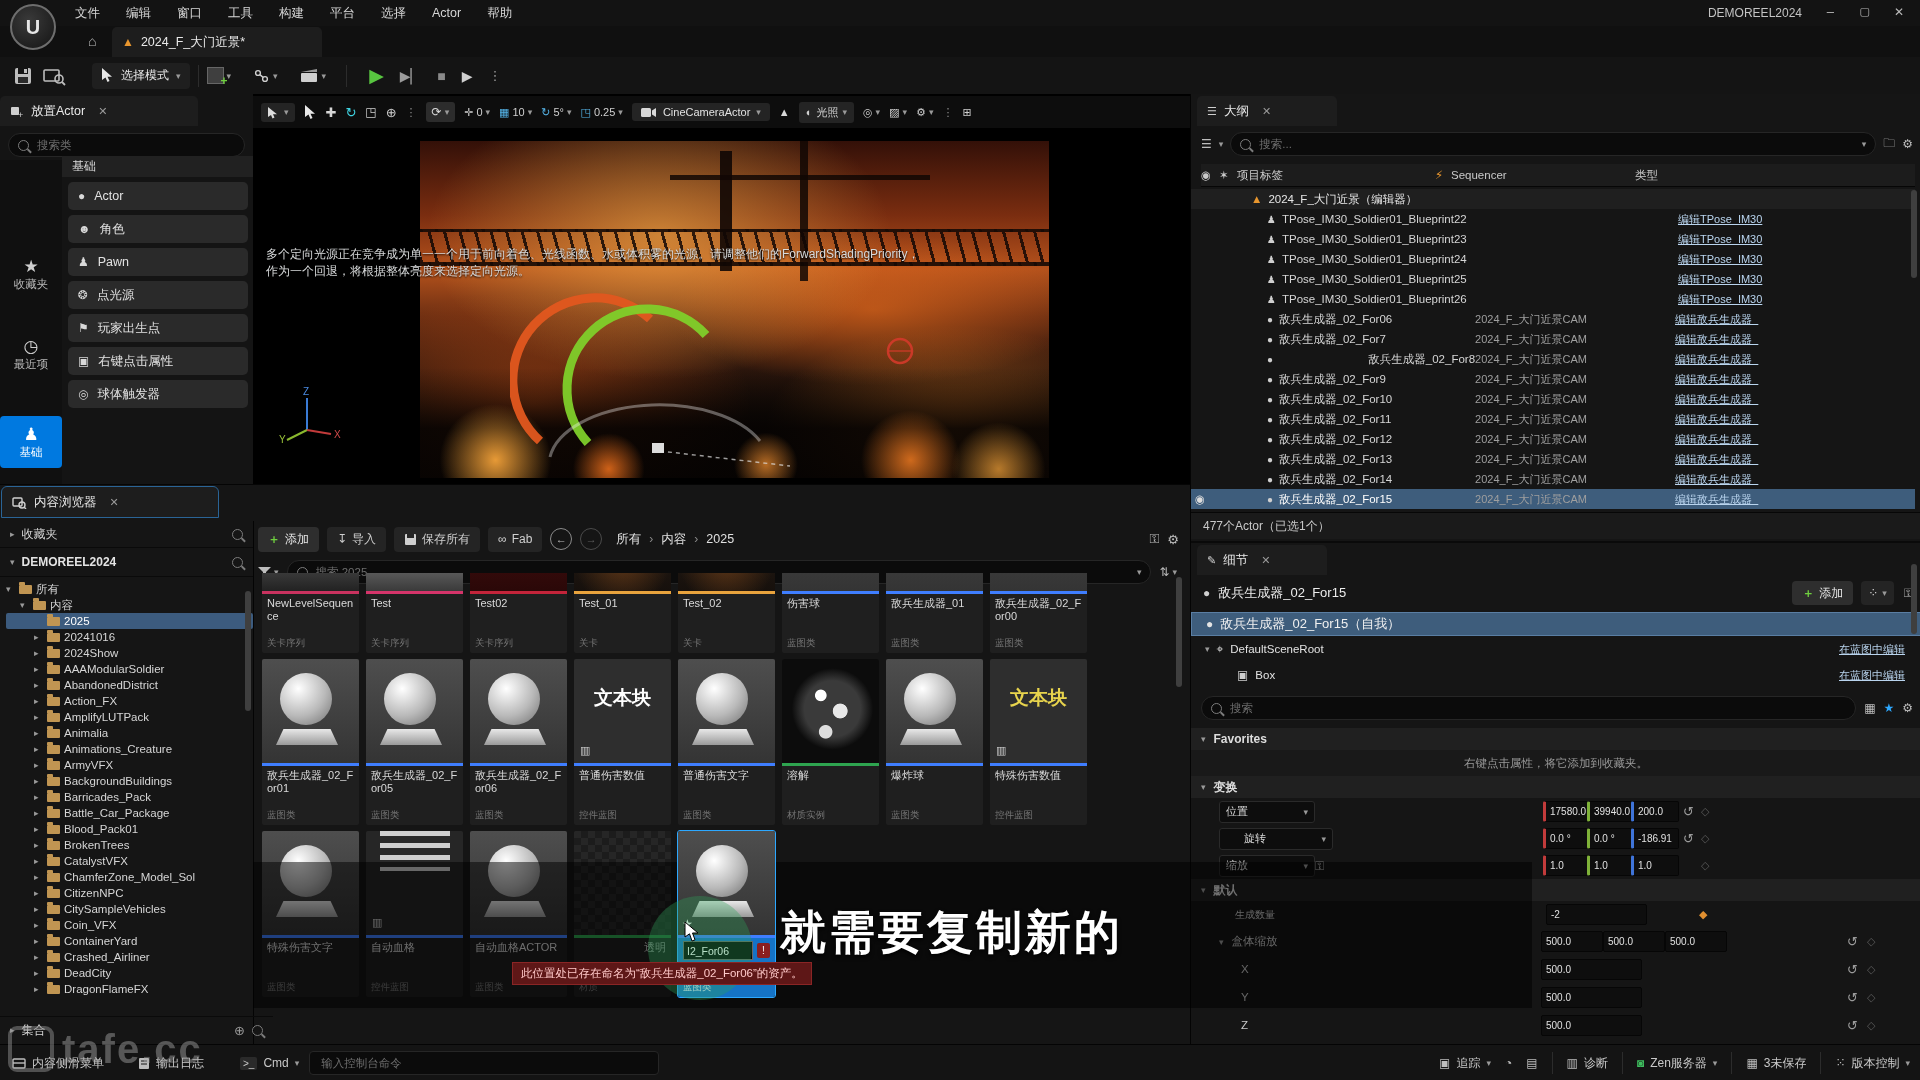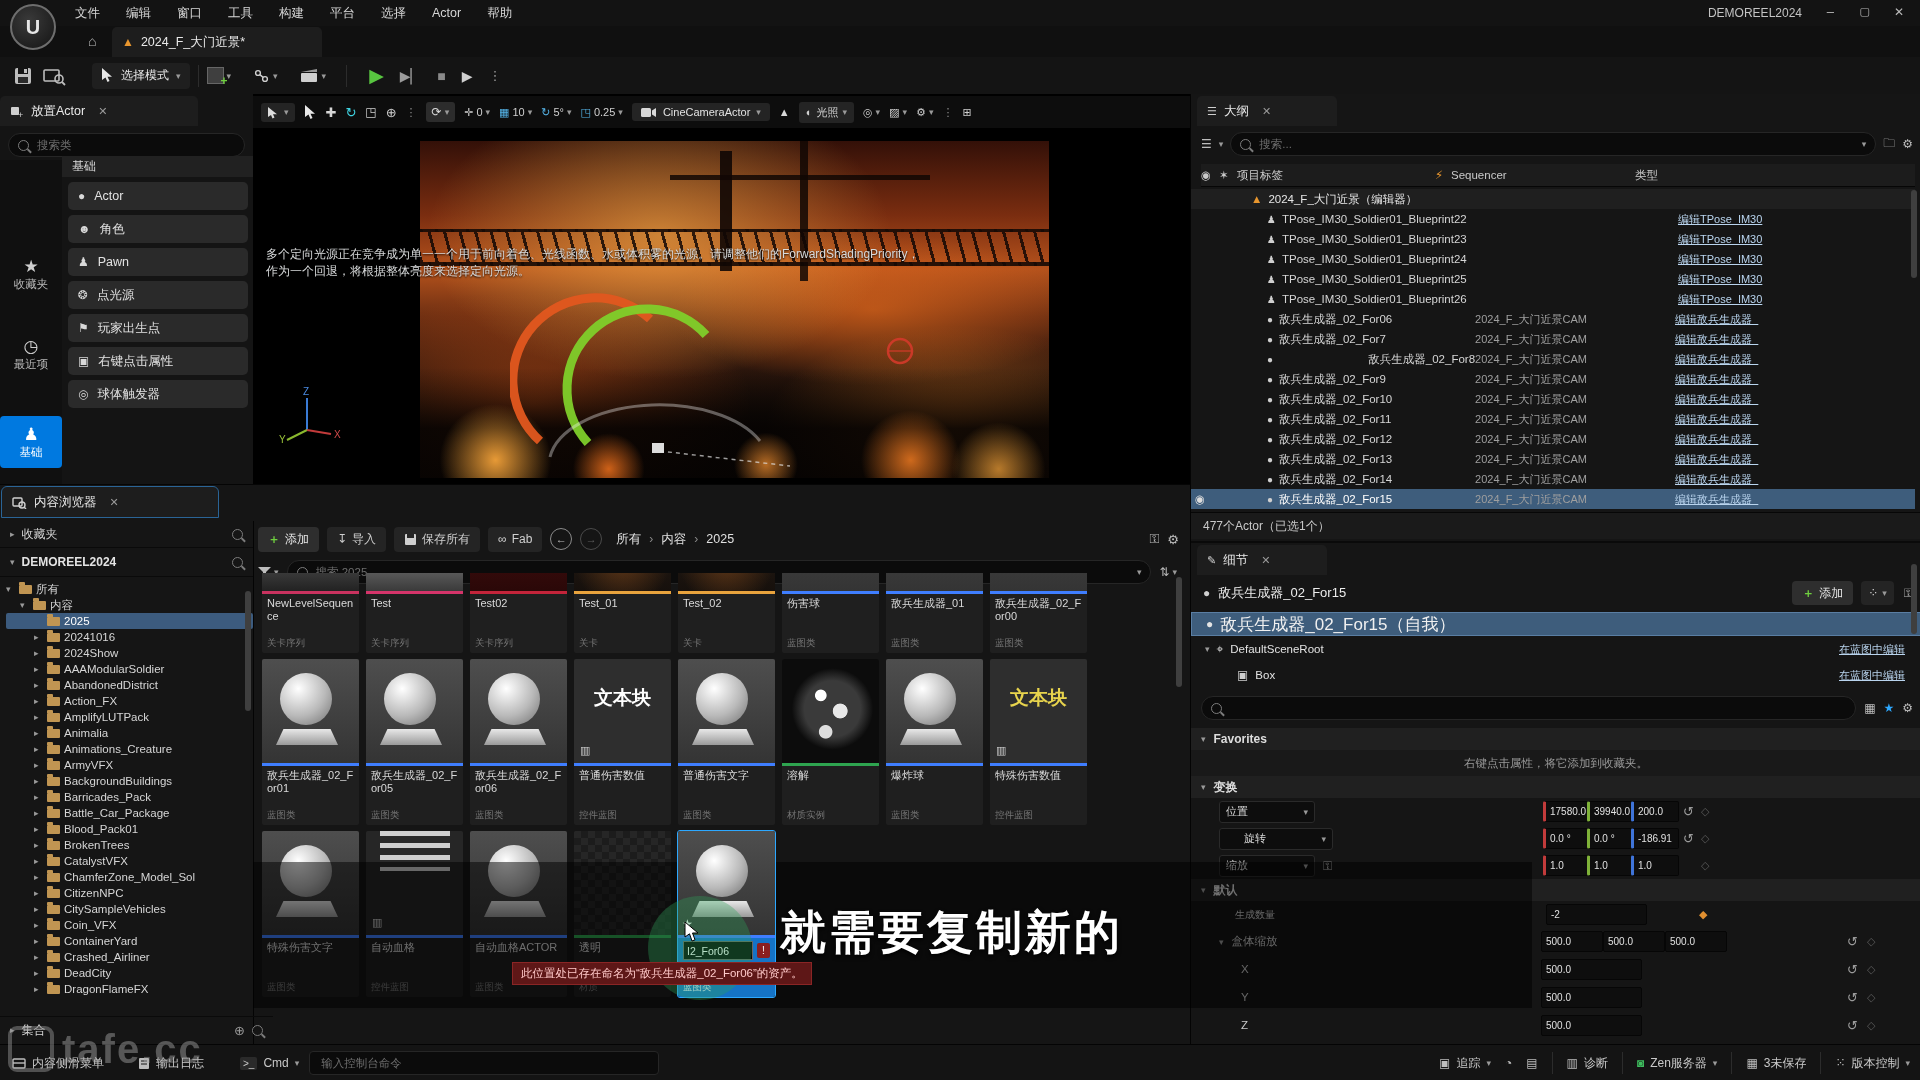--- a/index.html
+++ b/index.html
@@ -693,21 +693,21 @@
             <div class="thumb" style="background: linear-gradient(rgb(78, 78, 78), rgb(52, 52, 52));">
               <div class="sphere"></div>
               <div class="pedestal"></div>
             </div>
             <div class="strip" style="background: rgb(63, 126, 255);"></div>
             <div class="tlabel" style="">
               <div class="tname">自动血格ACTOR</div>
               <div class="ttype">蓝图类</div>
             </div>
           </div>
-          <div class="tile" style="margin: 0px 7px 10px 0px;">
+          <div class="tile" style="margin: 0px 7px 10px 0px; text-align: right;">
             <div class="thumb" style="background: repeating-conic-gradient(rgb(28, 28, 28) 0deg, rgb(28, 28, 28) 90deg, rgb(38, 38, 38) 0deg, rgb(38, 38, 38) 180deg) 0px 0px / 14px 14px;"></div>
             <div class="strip" style="background: rgb(46, 164, 79);"></div>
             <div class="tlabel" style="">
               <div class="tname">透明</div>
               <div class="ttype">材质</div>
             </div>
           </div>
           <div class="tile" style="margin: 0px 7px 6px 0px; outline: rgb(45, 168, 255) solid 1px; z-index: 25; position: relative;">
             <div class="thumb" style="background: linear-gradient(rgb(78, 78, 78), rgb(52, 52, 52));">
               <div class="sphere"></div>
@@ -902,37 +902,38 @@
         </div>
         <div class="row" style="background:#242424;border-radius:4px;height:24px;padding:0 7px;gap:4px;margin-left:8px;">
             <span style="color:#cfcfcf;">⁘</span>
             <span class="caret">▾</span>
           </div>
         <span style="color:#bdbdbd;margin-left:10px;">⚿</span>
       </div>
       <div style="margin-top:6px;">
         <div class="row" style="height:22px;background:#3e5d7c;border:1px solid #5a7ea3;padding-left:14px;gap:7px;">
           <span style="color:#e4e4e4;">●</span>
-          <span style="color:#f0f0f0;font-size:17px;">敌兵生成器_02_For15（自我）</span>
+          <span style="color:#f0f0f0;font-size:13px;">敌兵生成器_02_For15（自我）</span>
         </div>
         <div class="row" style="height:26px;padding-left:14px;gap:7px;">
           <span class="caret">▾</span>
             <span style="color:#cfcfcf;">⌖</span>
           <span style="color:#e2e2e2;font-size:11.5px;">DefaultSceneRoot</span>
           <span class="olink" style="margin-left:auto;margin-right:16px;">在蓝图中编辑</span>
         </div>
         <div class="row" style="height:26px;padding-left:46px;gap:7px;">
           <span style="color:#cfcfcf;">▣</span>
           <span style="color:#e2e2e2;font-size:11.5px;">Box</span>
           <span class="olink" style="margin-left:auto;margin-right:16px;">在蓝图中编辑</span>
         </div>
       </div>
       <div class="row" style="margin:8px 8px 0 10px;gap:8px;">
         <div class="pill" style="flex:1;height:22px;">
           <span class="mag"></span>
+          <input placeholder="搜索" style="">
         </div>
         <span style="color:#bdbdbd;">▦</span>
         <span style="color:#2da8ff;">★</span>
         <span style="color:#bdbdbd;">⚙</span>
       </div>
       <div class="shead" style="margin-top:8px;">
           <span class="caret">▾</span>
           <span>Favorites</span>
         </div>
       <div style="height:26px;display:flex;align-items:center;justify-content:center;color:#9a9a9a;font-size:11.5px;background:#191919;">
@@ -958,21 +959,21 @@
             <div class="ddchip" style="width: 82px; padding-left: 24px;">
               <span>旋转</span>
               <span class="caret">▾</span>
             </div>
             <div class="vbox bl-x" style="position: absolute; left: 352px; width: 40px;">0.0 °</div>
             <div class="vbox bl-y" style="position: absolute; left: 396px; width: 40px;">0.0 °</div>
             <div class="vbox bl-z" style="position: absolute; left: 440px; width: 40px; overflow: hidden;">-186.91</div>
             <span class="reset" style="position: absolute; left: 492px;">↺</span>
             <span class="dmnd" style="position: absolute; left: 510px;">◇</span>
           </div>
-          <div class="row" style="height: 27px; position: relative; padding-left: 28px; gap: 8px;">
+          <div class="row" style="height: 27px; position: relative; padding-left: 28px; ">
             <div class="ddchip" style="width: 82px;">
               <span>缩放</span>
               <span class="caret">▾</span>
             </div>
             <span style="color: rgb(189, 189, 189); font-size: 12px;">⚿</span>
             <div class="vbox bl-x" style="position: absolute; left: 352px; width: 40px;">1.0</div>
             <div class="vbox bl-y" style="position: absolute; left: 396px; width: 40px;">1.0</div>
             <div class="vbox bl-z" style="position: absolute; left: 440px; width: 40px; overflow: hidden;">1.0</div>
             <span class="reset" style="position: absolute; left: 492px;"></span>
             <span class="dmnd" style="position: absolute; left: 510px;">◇</span>

